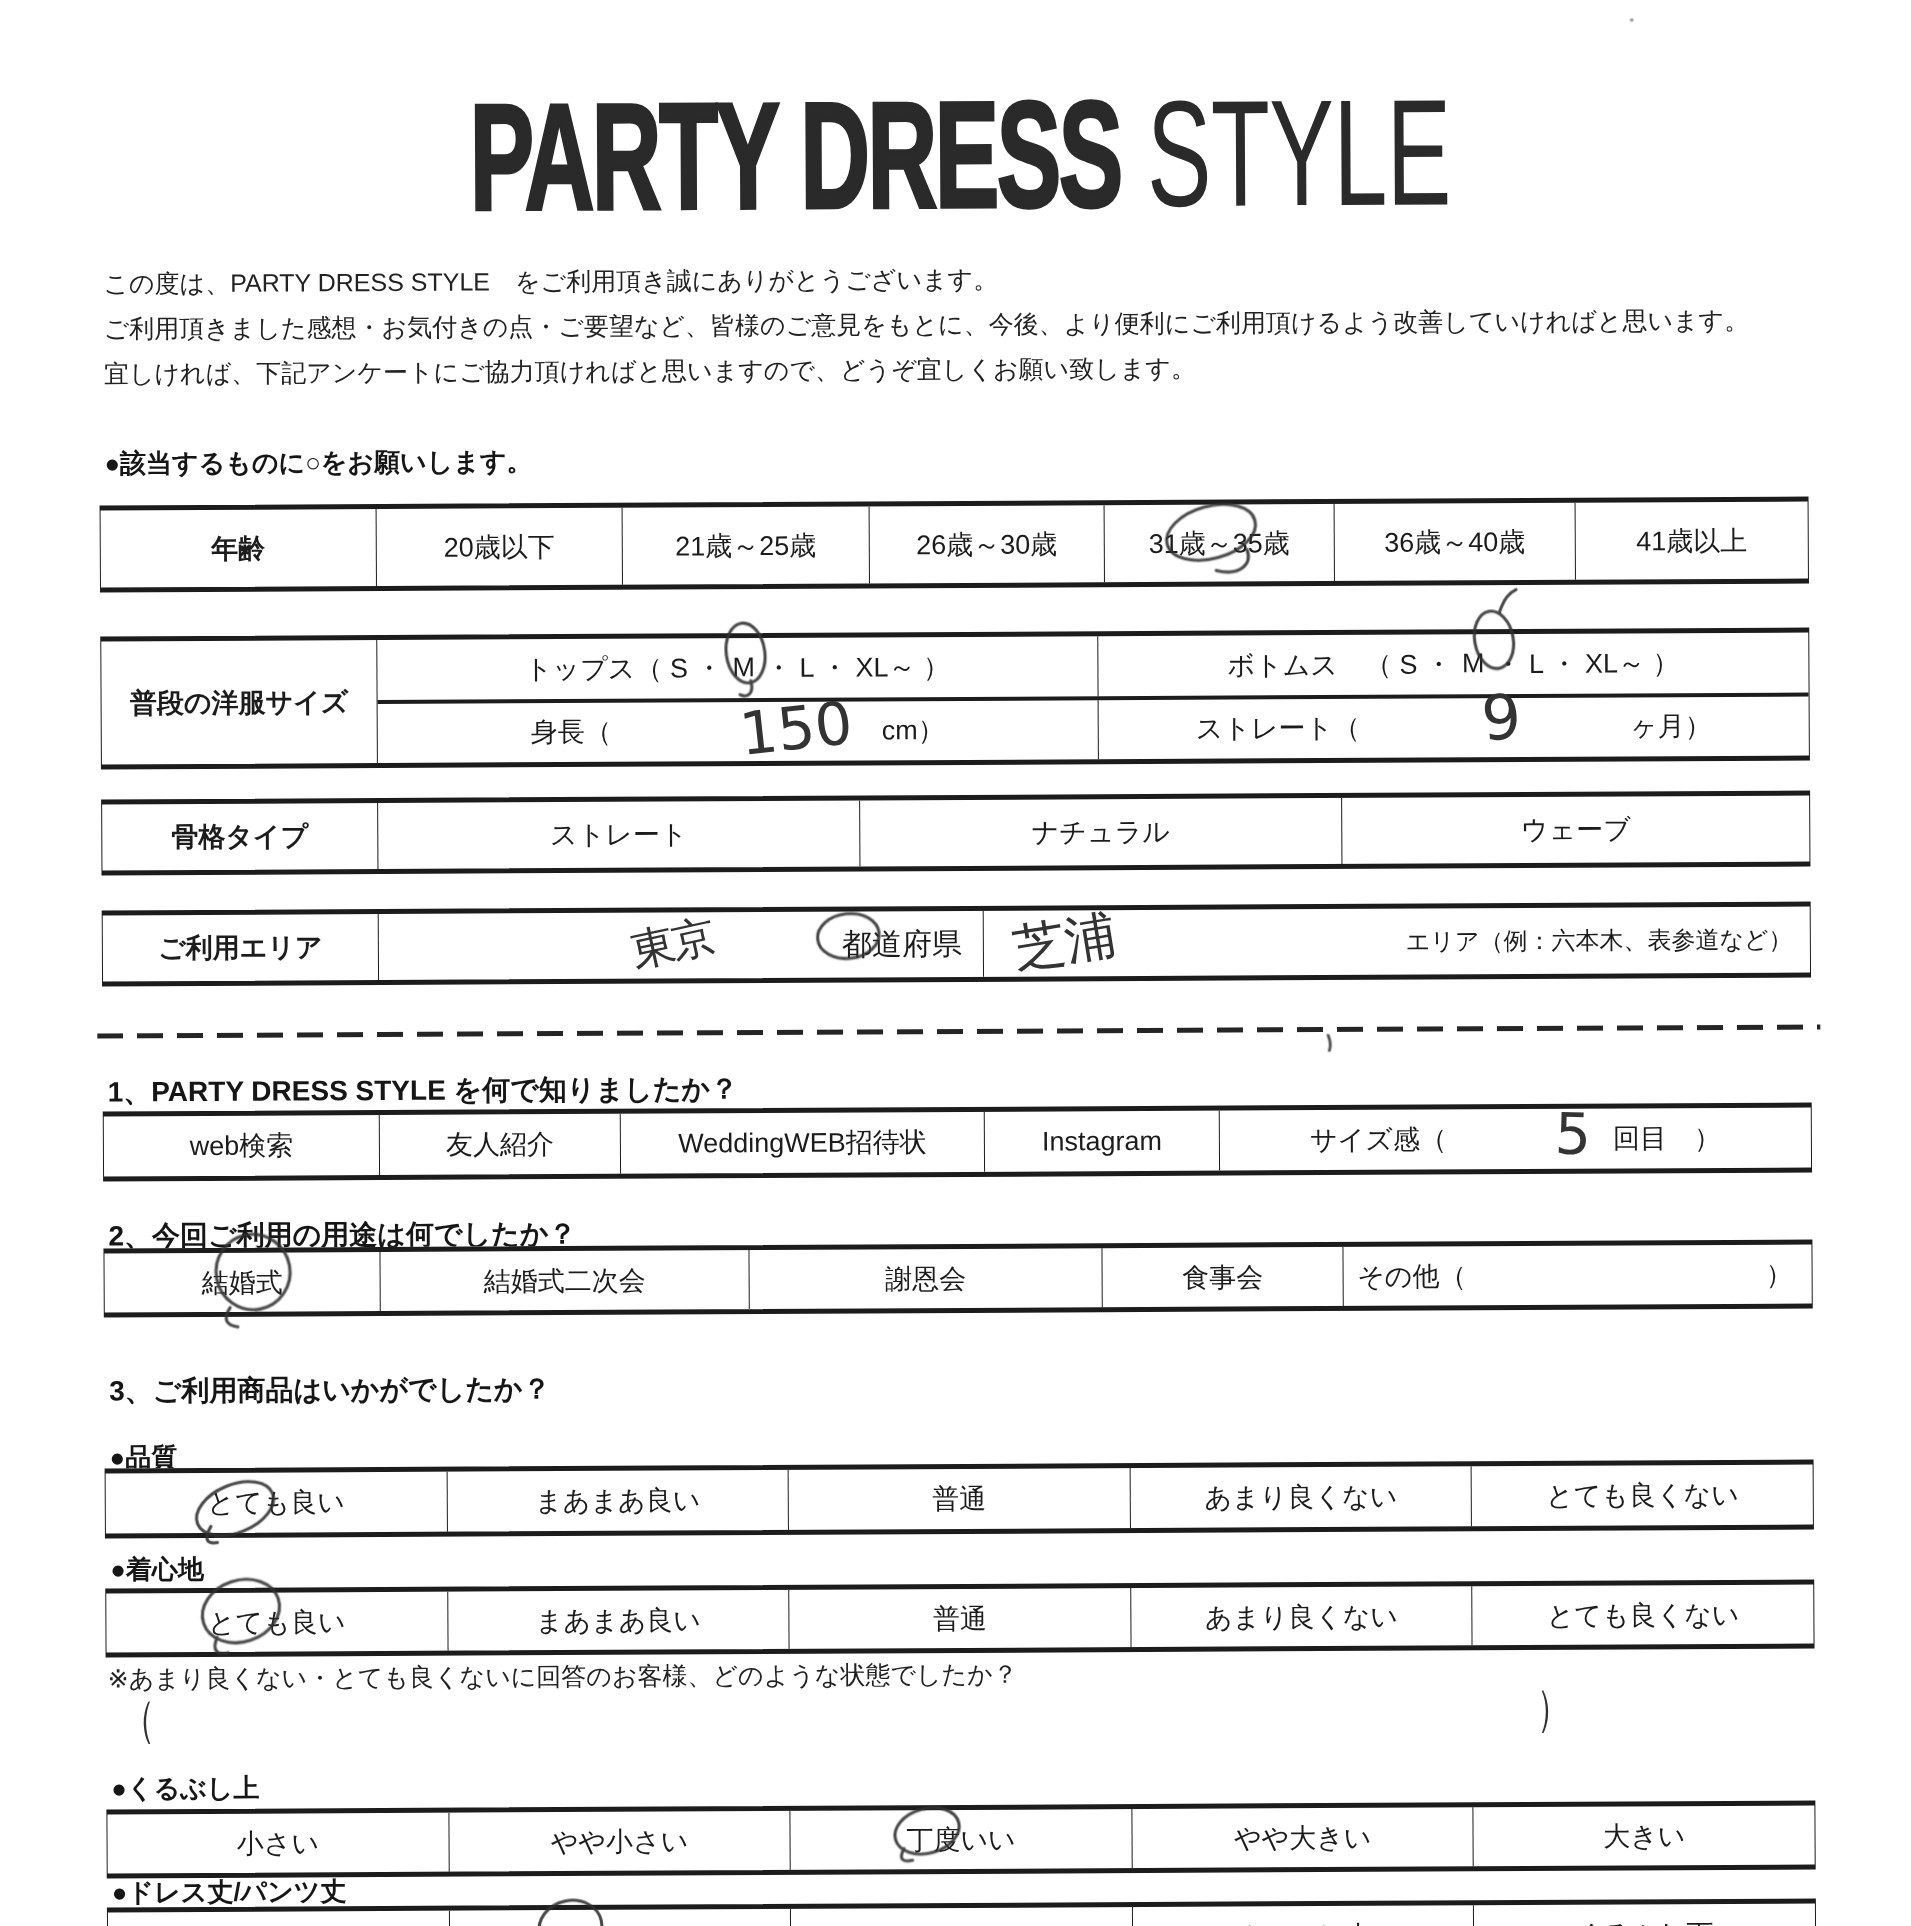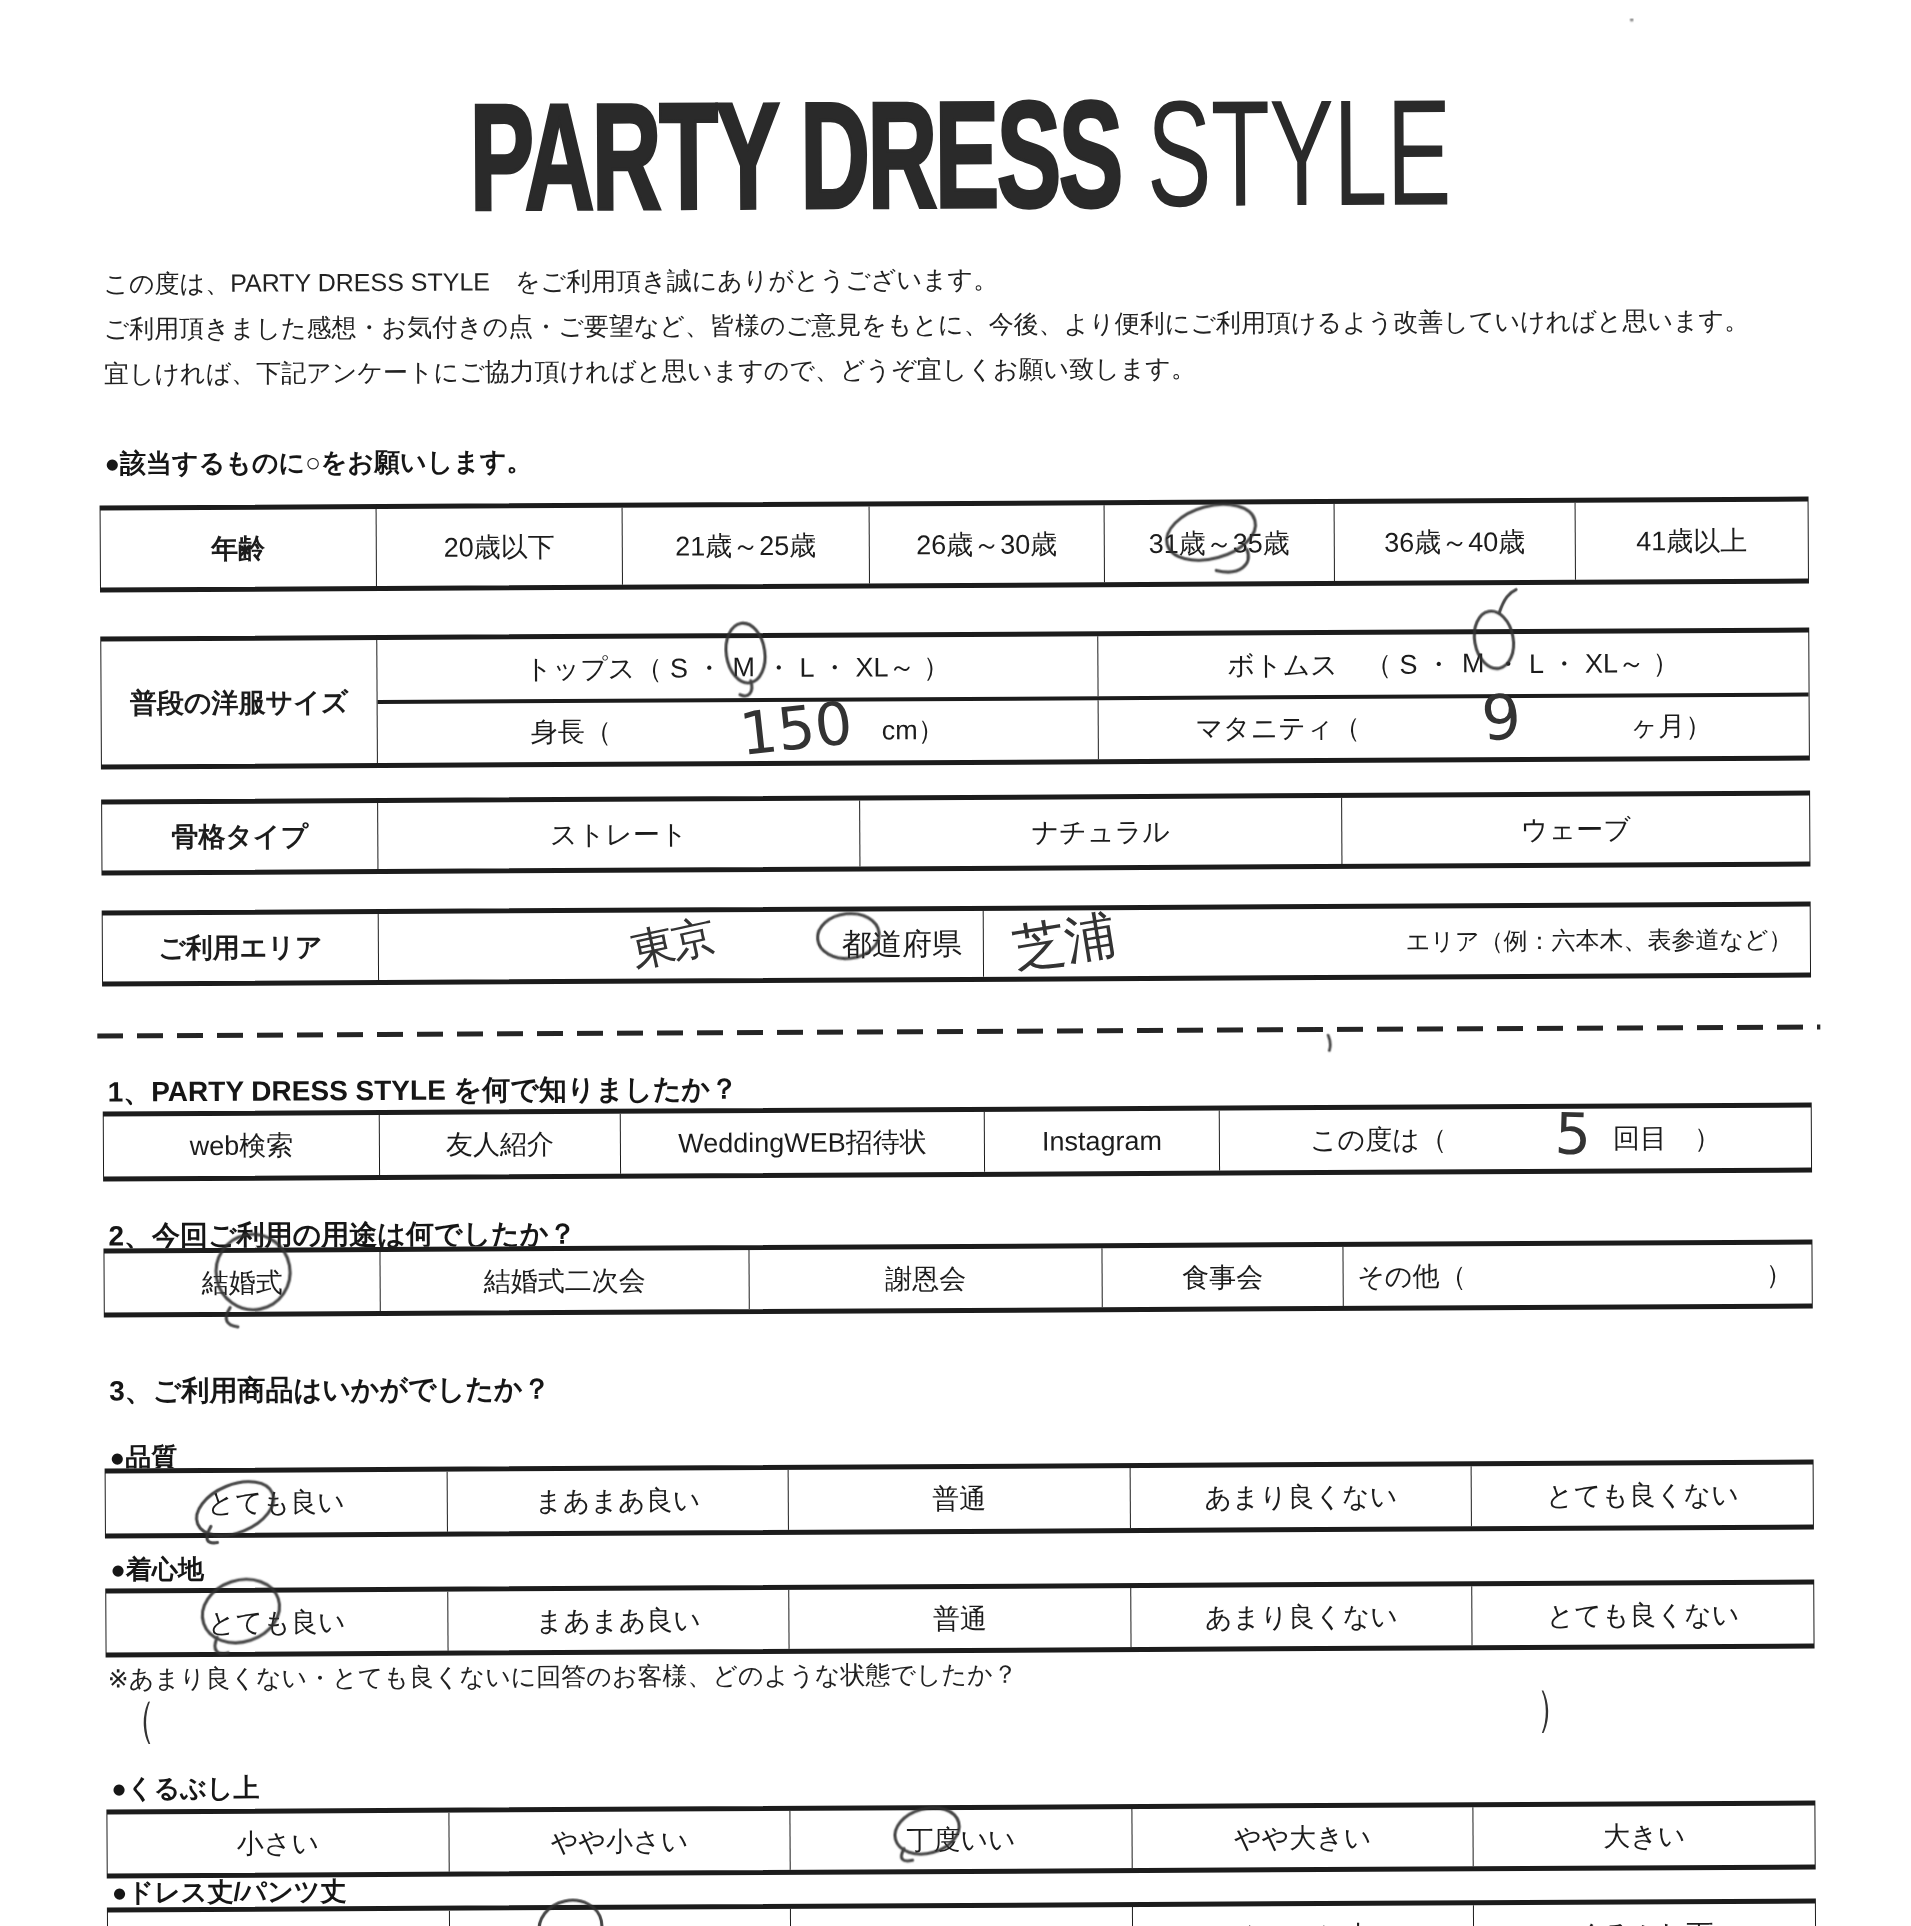--- a/index.html
+++ b/index.html
@@ -83,21 +83,21 @@
               <span>・ L ・ XL～ ）</span>
         </div>
       </div>
       <div class="r r2">
         <div class="c" style="width:721px;">
           <span>身長（</span>
               <span class="sp" style="width:270px;"></span>
               <span>cm）</span>
         </div>
         <div class="c" style="flex:1;">
-          <span>マタニティ（</span>
+          <span>ストレート（</span>
               <span class="sp" style="width:270px;"></span>
               <span>ヶ月）</span>
         </div>
       </div>
     </div>
   </div>
 
   <div class="tbl" style="top:795px;height:76px;">
     <div class="c lbl" style="width:276px;">骨格タイプ</div>
     <div class="c" style="width:482px;">ストレート</div>
@@ -116,21 +116,21 @@
 
   <div class="dash"></div>
 
   <div class="h" style="left:109px;top:1069px;">1、PARTY DRESS STYLE を何で知りましたか？</div>
   <div class="tbl" style="top:1107px;height:70px;">
     <div class="c" style="width:276px;">web検索</div>
     <div class="c" style="width:241px;">友人紹介</div>
     <div class="c" style="width:364px;">WeddingWEB招待状</div>
     <div class="c" style="width:235px;">Instagram</div>
     <div class="c" style="flex:1;">
-      <span>この度は（</span>
+      <span>サイズ感（</span>
           <span class="sp" style="width:166px;"></span>
           <span>回目</span>
           <span class="sp" style="width:27px;"></span>
           <span>）</span>
     </div>
   </div>
 
   <div class="h" style="left:109px;top:1213px;">2、今回ご利用の用途は何でしたか？</div>
   <div class="tbl" style="top:1244px;height:69px;">
     <div class="c" style="width:276px;">結婚式</div>

